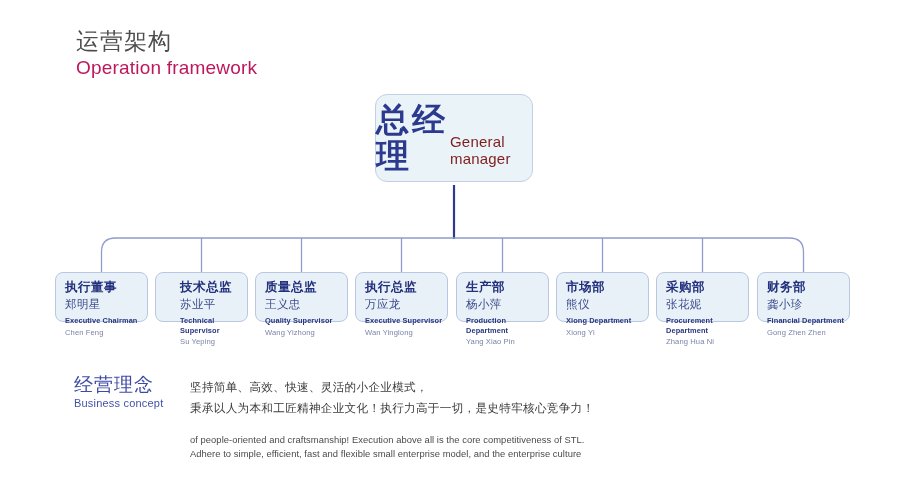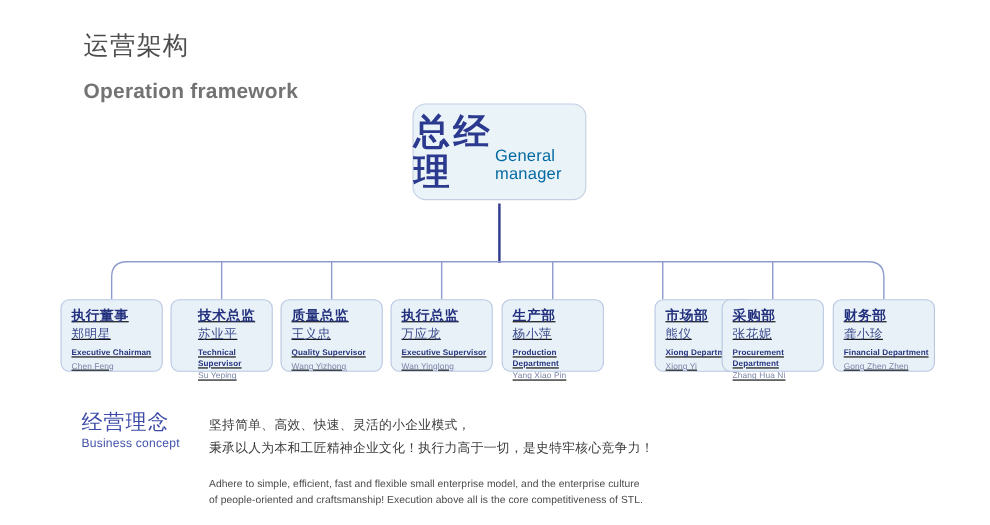--- a/index.html
+++ b/index.html
@@ -24,25 +24,25 @@
 
   #header .cn {
     font-size: 23px;
     color: #4d4d4d;
     letter-spacing: 1px;
     line-height: 1.18;
     font-weight: 400;
   }
   #header .en {
     font-size: 19px;
-    color: #737373;
+    color: #be185d;
     letter-spacing: 0.2px;
     line-height: 1.25;
-    font-weight: 700;
-    margin-top: 17px;
+    font-weight: 400;
+    margin-top: 1px;
   }
 
   
   #gm-node {
     position: absolute;
     left: 375px;
     top: 94px;
     width: 158px;
     height: 88px;
     border: 1px solid #c3cfe4;
@@ -56,21 +56,21 @@
   }
   #gm-node .gm-cn {
     font-size: 33px;
     font-weight: bold;
     color: #2b3a8f;
     letter-spacing: 3px;
     line-height: 1.1;
   }
   #gm-node .gm-en {
     font-size: 15px;
-    color: #0369a1;
+    color: #7f1d1d;
     letter-spacing: 0.2px;
     margin-top: 23px;
   }
 
   
   #connectors {
     position: absolute;
     left: 0;
     top: 0;
     width: 900px;
@@ -84,26 +84,25 @@
     left: 55px;
     top: 272px;
     width: 795px;
     height: 68px;
   }
 
   .dept-box {
     position: absolute;
     top: 0;
     width: 93px;
-    height: 66px;
+    height: 50px;
     border: 1px solid #b9c7e2;
     border-radius: 8px;
     background: #e8f1f7;
     padding: 7px 0 0 9px;
-    text-decoration: underline;
   }
   .dept-box .d-cn-title {
     font-size: 12.5px;
     font-weight: bold;
     color: #23307d;
     letter-spacing: 0.5px;
     line-height: 1.25;
   }
   .dept-box .d-cn-name {
     font-size: 11.5px;
@@ -227,21 +226,21 @@
       <div class="d-en-name">Wan Yinglong</div>
     </div>
 
     <div class="dept-box" style="left:401px;">
       <div class="d-cn-title">生产部</div>
       <div class="d-cn-name">杨小萍</div>
       <div class="d-en-title">Production Department</div>
       <div class="d-en-name">Yang Xiao Pin</div>
     </div>
 
-    <div class="dept-box" style="left:501px;margin-left:39px;">
+    <div class="dept-box" style="left:501px;">
       <div class="d-cn-title">市场部</div>
       <div class="d-cn-name">熊仪</div>
       <div class="d-en-title">Xiong Department</div>
       <div class="d-en-name">Xiong Yi</div>
     </div>
 
     <div class="dept-box" style="left:601px;">
       <div class="d-cn-title">采购部</div>
       <div class="d-cn-name">张花妮</div>
       <div class="d-en-title">Procurement Department</div>
@@ -261,20 +260,20 @@
 
     <div id="concept-label">
       <div class="c-cn">经营理念</div>
       <div class="c-en">Business concept</div>
     </div>
 
     <div id="concept-body">
       <div class="cn-line">坚持简单、高效、快速、灵活的小企业模式，</div>
       <div class="cn-line">秉承以人为本和工匠精神企业文化！执行力高于一切，是史特牢核心竞争力！</div>
       <div class="en-para">
+        <div>of people-oriented and craftsmanship! Execution above all is the core competitiveness of STL.</div>
         <div>Adhere to simple, efficient, fast and flexible small enterprise model, and the enterprise culture</div>
-        <div>of people-oriented and craftsmanship! Execution above all is the core competitiveness of STL.</div>
       </div>
     </div>
 
   </div>
 
 </div>
 
 </body></html>

